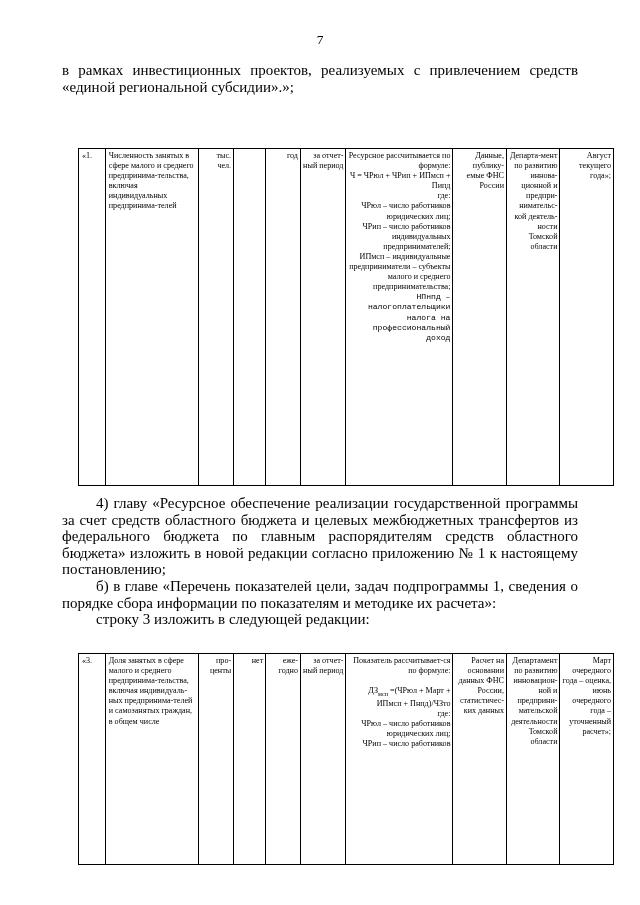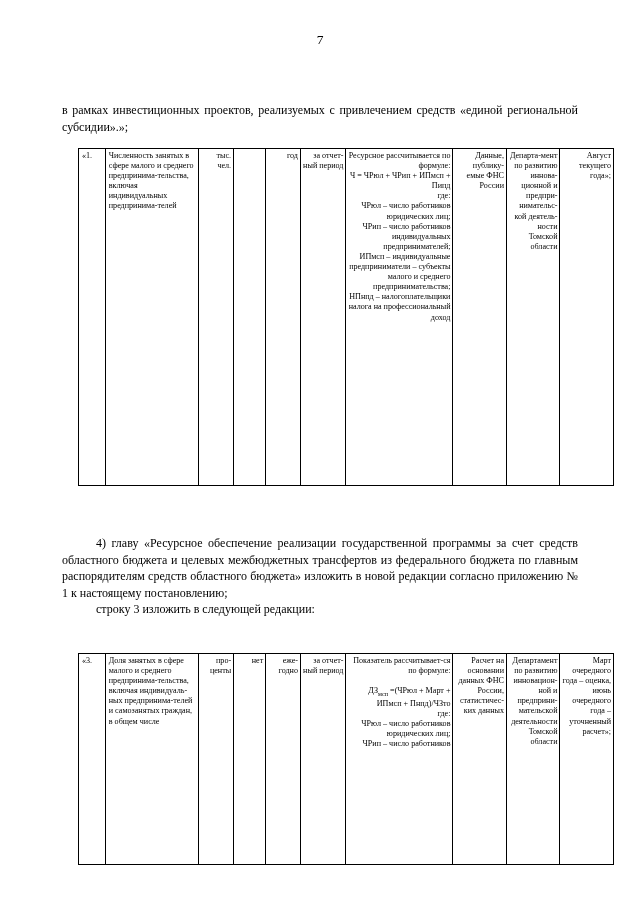--- a/index.html
+++ b/index.html
@@ -28,25 +28,24 @@
     top: 32px;
     left: 0;
     width: 640px;
     text-align: center;
     font-size: 13.5px;
   }
   .body-block {
     position: absolute;
     left: 62px;
     width: 516px;
-    font-size: 12px;
+    font-size: 15px;
     line-height: 16.6px;
     text-align: justify;
     text-justify: inter-word;
-    margin-top: 40px;
   }
   .body-block p {
     margin: 0;
     text-align: justify;
   }
   .body-block p.indent {
     text-indent: 34px;
   }
   .body-block p.last-line {
     text-align: left;
@@ -125,31 +124,32 @@
         <td></td>
         <td>год</td>
         <td>за отчет-ный период</td>
         <td>
           <span style="display: block;">Ресурсное рассчитывается по формуле:</span>
           <span style="display: block;">Ч = ЧРюл + ЧРип + ИПмсп + Пипд</span>
           <span style="display: block;">где:</span>
           <span style="display: block;">ЧРюл – число работников юридических лиц;</span>
           <span style="display: block;">ЧРип – число работников индивидуальных предпринимателей;</span>
           <span style="display: block;">ИПмсп – индивидуальные предприниматели – субъекты малого и среднего предпринимательства;</span>
-          <span style="display: block;">НПнпд – налогоплательщики налога на профессиональный доход</span>
+          <span style="display: block; font-family: Liberation Mono, monospace;">НПнпд – налогоплательщики налога на профессиональный доход</span>
         </td>
         <td>Данные, публику-емые ФНС России</td>
         <td>Департа-мент по развитию иннова-ционной и предпри-нимательс-кой деятель-ности Томской области</td>
         <td>Август текущего года»;</td>
       </tr>
     </tbody>
   </table>
 
   <div class="body-block" id="para-mid">
     <p class="indent">4) главу «Ресурсное обеспечение реализации государственной программы за счет средств областного бюджета и целевых межбюджетных трансфертов из федерального бюджета по главным распорядителям средств областного бюджета» изложить в новой редакции согласно приложению № 1 к настоящему постановлению;</p>
+    <p class="indent">б) в главе «Перечень показателей цели, задач подпрограммы 1, сведения о порядке сбора информации по показателям и методике их расчета»:</p>
     <p class="indent last-line">строку 3 изложить в следующей редакции:</p>
   </div>
 
   <table class="doc-table" id="table-2">
     <colgroup>
       <col style="width:5%">
         <col style="width:17.5%">
         <col style="width:6.5%">
         <col style="width:6%">
       <col style="width:6.5%">

